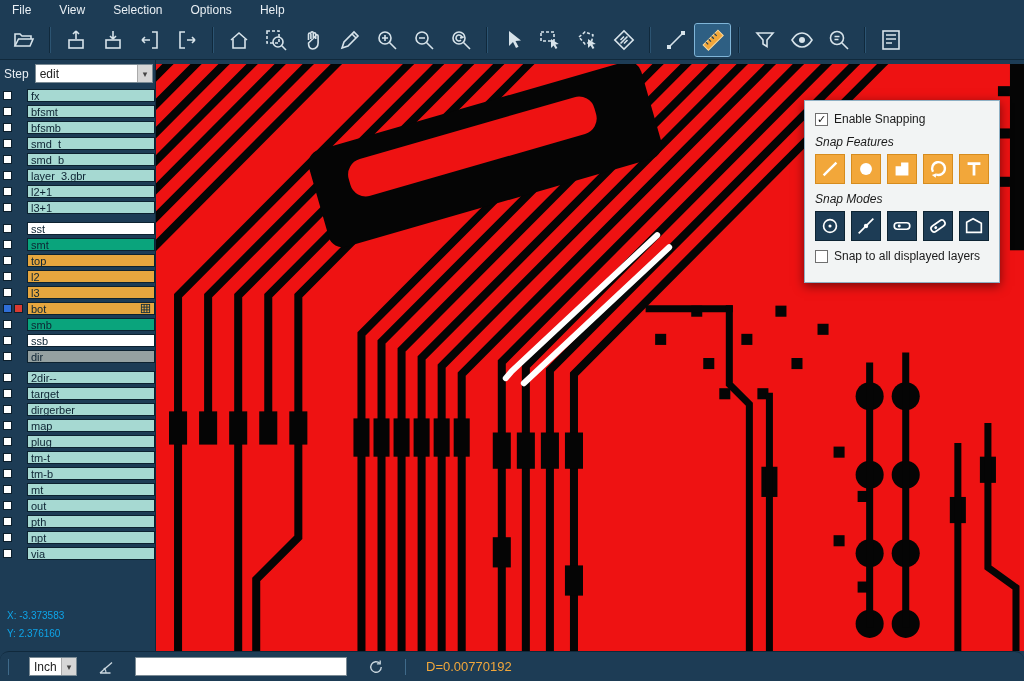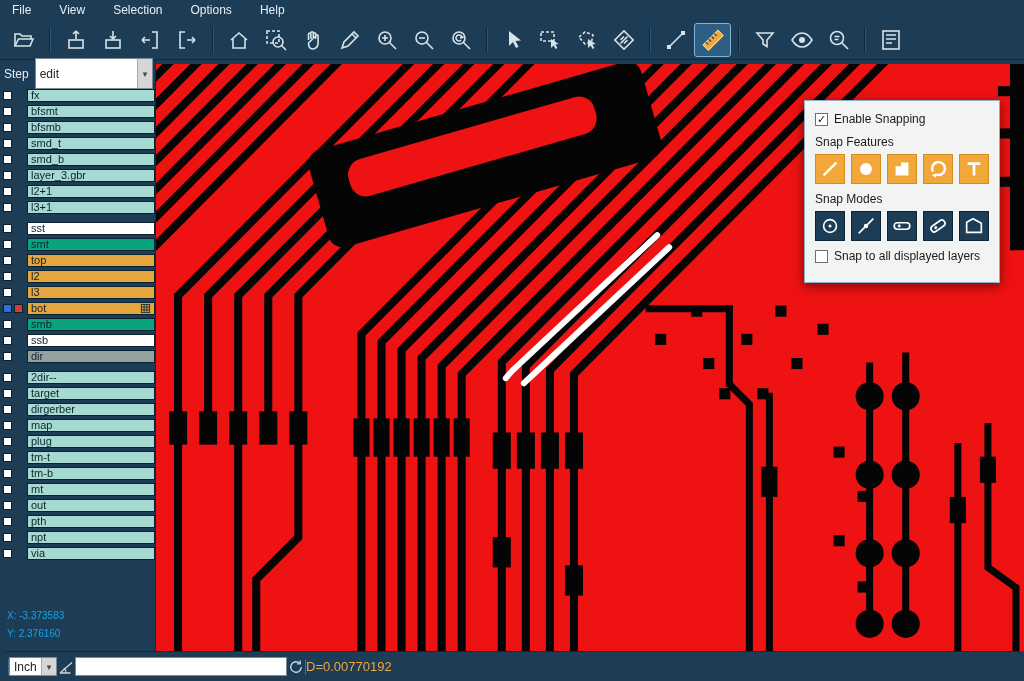--- a/index.html
+++ b/index.html
@@ -22,63 +22,63 @@
   .tb-btn{width:35px;height:32px;display:flex;align-items:center;justify-content:center;border-radius:2px;}
   .tb-btn svg{width:24px;height:24px;stroke:var(--icon);stroke-width:1.6;fill:none;}
   .tb-btn.active{background:#2e5f83;outline:1px solid #7fb5d8;}
   .tb-sep{width:1px;height:26px;background:var(--navy-dark);box-shadow:1px 0 0 #2c5472;margin:0 6px;}
 
   
   .body{flex:1;display:flex;min-height:0;}
   .left-panel{width:156px;border-right:1px solid var(--navy-dark);display:flex;flex-direction:column;position:relative;flex:0 0 auto;}
   .step-row{height:26px;display:flex;align-items:center;gap:4px;padding:3px 2px 2px 2px;}
   .step-label{color:#e9eff4;font-size:12px;padding:0 2px;text-align:center;}
-  .step-select{flex:1;height:31px;background:#fff;border:1px solid #7a8a94;display:flex;align-items:center;font-size:12px;color:#222;padding-left:4px;overflow:hidden;}
+  .step-select{flex:1;height:19px;background:#fff;border:1px solid #7a8a94;display:flex;align-items:center;font-size:12px;color:#222;padding-left:4px;overflow:hidden;}
   .chev{margin-left:auto;width:15px;height:100%;background:#d6d6d6;color:#444;display:flex;align-items:center;justify-content:center;font-size:9px;border-left:1px solid #aaa;}
 
   .layer-list{margin-top:2px;}
   .layer-group{margin-bottom:6px;}
   .layer-row{height:15px;margin-bottom:1px;display:flex;align-items:center;}
   .cbwrap{width:27px;display:flex;align-items:center;gap:2px;padding-left:3px;flex:0 0 auto;}
   .cb{width:9px;height:9px;background:#fff;border:1px solid #0c1f2c;}
   .cb.blue{background:var(--selection-blue);}
   .cb.red{background:var(--alert-red);}
-  .lr-box{flex:1;height:13px;border:1px solid #0d2230;display:flex;align-items:flex-end;font-size:11px;color:#0d2433;padding:0 3px;line-height:12px;margin-right:0;overflow:hidden;white-space:nowrap;}
+  .lr-box{flex:1;height:13px;border:1px solid #0d2230;display:flex;align-items:center;font-size:11px;color:#0d2433;padding:0 3px;line-height:12px;margin-right:0;overflow:hidden;white-space:nowrap;}
   .c-teal{background:var(--teal-row);} .c-green{background:var(--green-row);}
   .c-amber{background:var(--amber-row);} .c-white{background:var(--white-row);}
   .c-gray{background:var(--gray-row);}
   .lr-grid{margin-left:auto;width:11px;height:11px;display:flex;}
   .lr-grid svg{width:11px;height:11px;stroke:#12303f;stroke-width:2;fill:none;}
 
   .coords{position:absolute;left:7px;bottom:8px;color:#0ea5e9;font-size:10px;line-height:18px;}
 
   
   .canvas-wrap{flex:1;position:relative;padding-top:4px;min-width:0;}
   .pcb{display:block;width:100%;height:100%;}
   .redfill{fill:var(--canvas-red);}
 
   
   .snap-dialog{position:absolute;left:648px;top:40px;width:196px;background:#f2f4f4;border:1px solid #8fb0c4;box-shadow:0 3px 10px rgba(0,0,0,.5);color:#1a1a1a;font-size:12px;}
   .sd-title{height:22px;display:flex;align-items:center;padding:0 7px;background:#fafbfb;border-bottom:1px solid #dadfe2;}
   .sd-close{margin-left:auto;width:15px;height:15px;background:#c3392f;color:#fff;display:flex;align-items:center;justify-content:center;font-size:10px;line-height:1;cursor:default;}
   .sd-body{padding:8px 10px 10px 10px;}
   .sd-check-row{display:flex;align-items:center;gap:6px;margin:3px 0 9px 0;}
   .sd-cb{width:13px;height:13px;background:#fff;border:1px solid #6f6f6f;display:flex;align-items:center;justify-content:center;font-size:11px;color:#111;flex:0 0 auto;}
-  .sd-sec{margin:4px 0 5px 0;}
+  .sd-sec{margin:4px 0 5px 0;font-style:italic;}
   .sd-btnrow{display:flex;gap:6px;margin-bottom:8px;}
   .sd-btn{width:30px;height:30px;display:flex;align-items:center;justify-content:center;}
   .sd-btn svg{width:22px;height:22px;fill:none;}
   .sd-fbtn{background:var(--accent-orange);border:1px solid #d68c1e;}
   .sd-fbtn svg{stroke:#fff;stroke-width:2.6;}
   .sd-mbtn{background:var(--navy);border:1px solid #0d2433;}
   .sd-mbtn svg{stroke:#fff;stroke-width:1.8;}
   .sd-close-btn{display:block;width:100%;height:22px;background:linear-gradient(#fefefe,#d7d7d7);border:1px solid #8a8a8a;font-size:12px;color:#222;margin-top:6px;font-family:"Liberation Sans",sans-serif;}
 
   
-  .statusbar{height:30px;display:flex;align-items:center;gap:0;padding:0 8px;border-top:1px solid var(--navy-dark);flex:0 0 auto;border-radius:9px;}
+  .statusbar{height:30px;display:flex;align-items:center;gap:20px;padding:0 8px;border-top:1px solid var(--navy-dark);flex:0 0 auto;border-radius:9px;}
   .sb-tick{width:1px;height:16px;background:#3f6a8a;}
   .units{width:48px;height:19px;background:#fff;border:1px solid #7a8a94;display:flex;align-items:center;font-size:12px;color:#222;padding-left:4px;}
   .sb-icon svg{width:18px;height:18px;stroke:#c9d6de;stroke-width:1.8;fill:none;display:block;}
   .sb-input{width:212px;height:19px;background:#fff;border:1px solid #7a8a94;font-size:12px;padding:0 4px;font-family:"Liberation Sans",sans-serif;}
   .d-readout{color:var(--accent-orange);font-size:13px;}
 </style>
 </head>
 <body>
 
 <div class="app">

